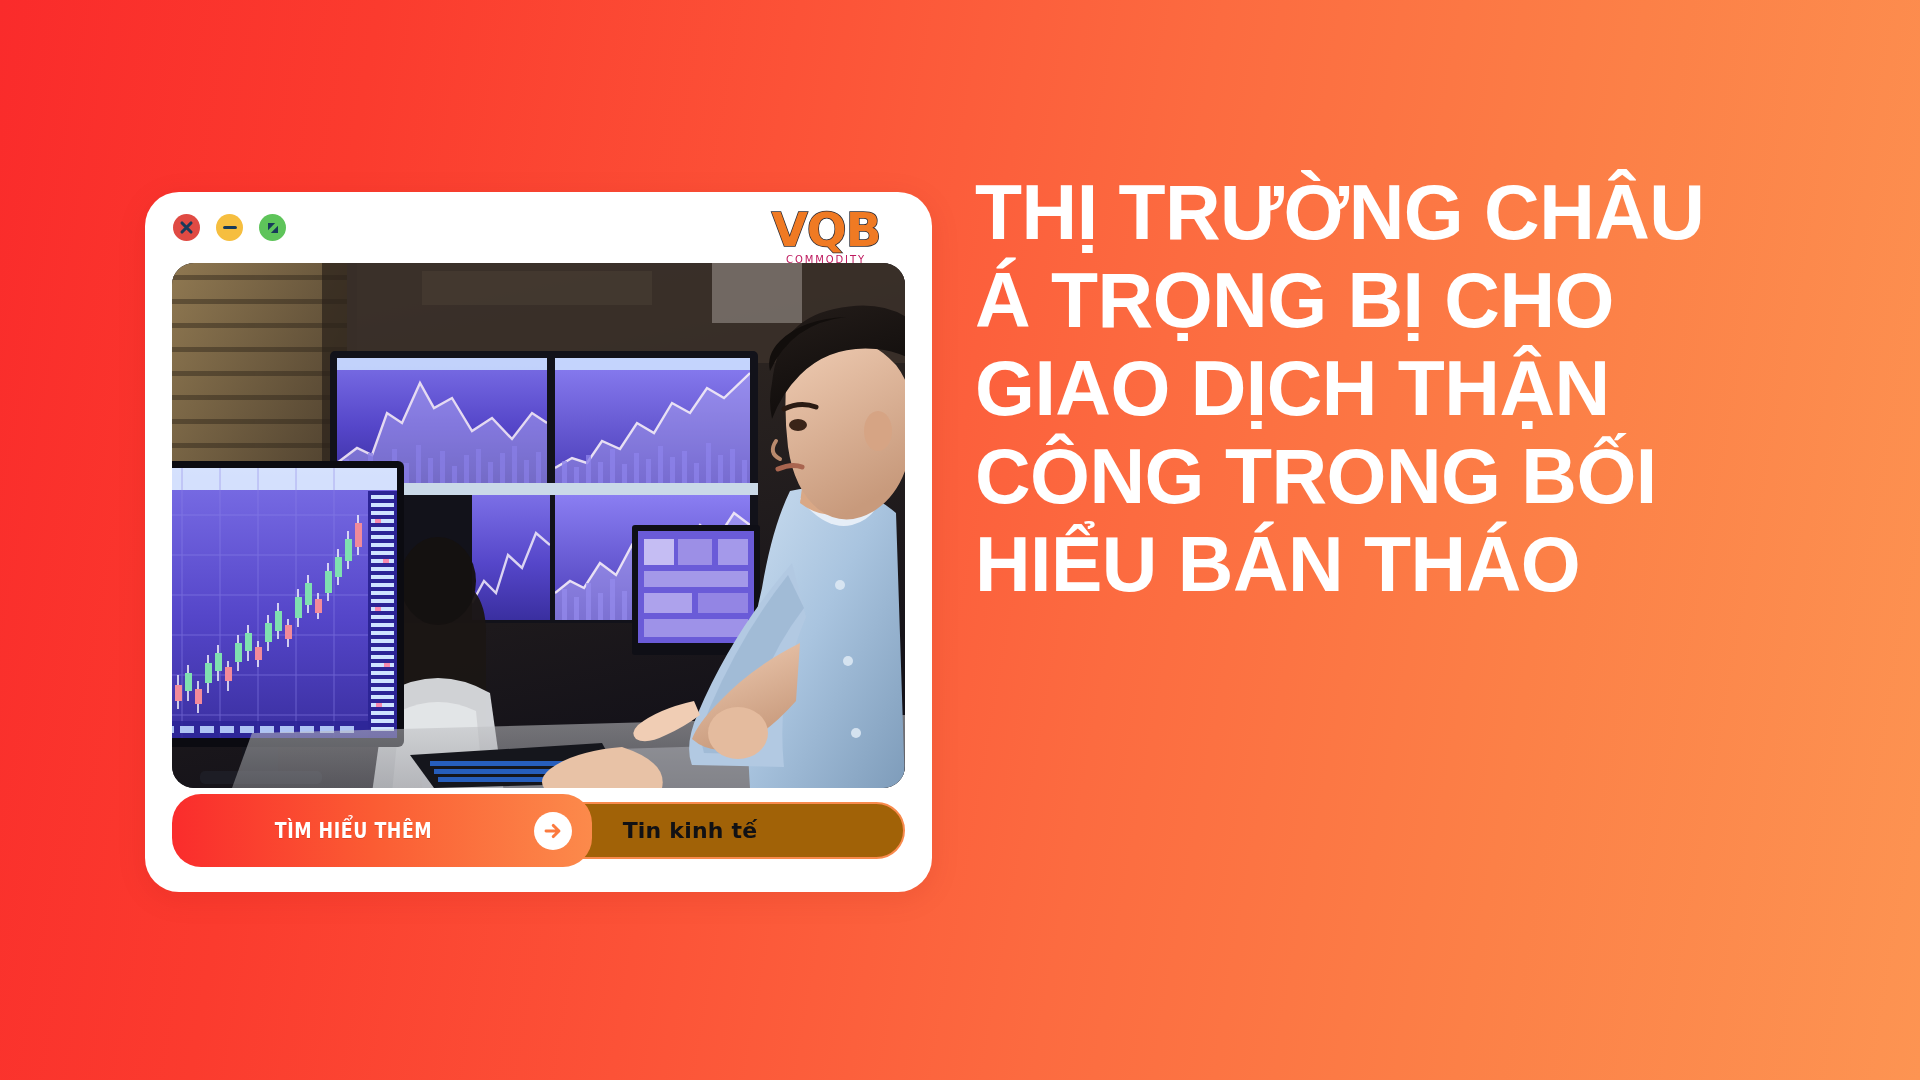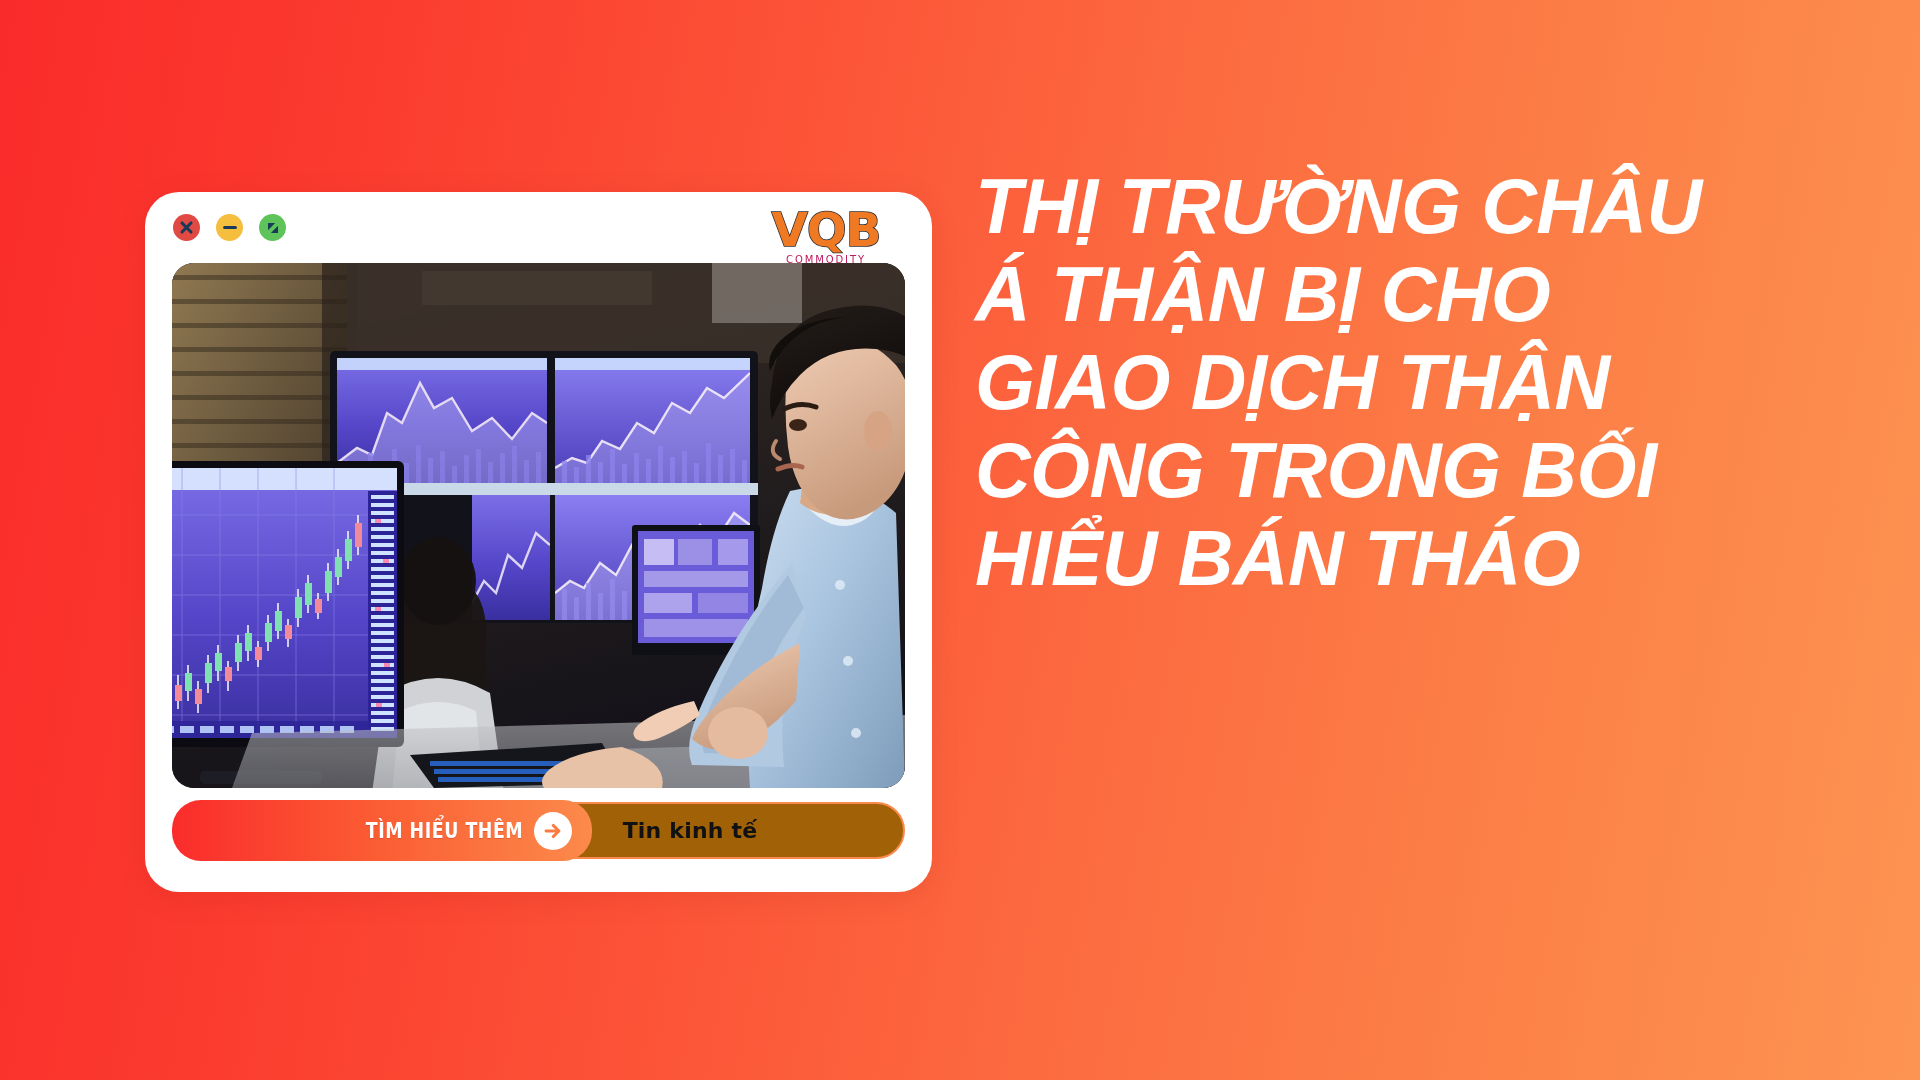--- a/index.html
+++ b/index.html
@@ -92,24 +92,24 @@
   #footer {
     position:absolute;
     left:27px; bottom:33px;
     width:733px; height:57px;
     border-radius:29px;
     display:flex; align-items:center;
     background:#ffffff;
   }
   #cta {
     position:relative;
-    width:420px; height:61px;
+    width:420px; height:73px;
     border-radius:29px 29px 29px 29px;
     background:linear-gradient(90deg,#FA2C2C 0%,#FB5C33 48%,#FC8A4B 100%);
-    display:flex; align-items:center; justify-content:flex-end;
+    display:flex; align-items:center; justify-content:center;
     z-index:2;
   }
   #cta-label {
     color:#ffffff;
     font-size:22px;
     font-weight:900;
     letter-spacing:.6px;
     font-family:"DejaVu Sans Condensed","DejaVu Sans", sans-serif;
     transform:scaleX(.88);
     white-space:nowrap;
@@ -140,23 +140,22 @@
     font-size:22px;
     font-weight:800;
     letter-spacing:.2px;
     white-space:nowrap;
     font-family:"DejaVu Sans", sans-serif;
   }
 
   
   #headline {
     position:absolute;
-    left:975px; top:162px;
+    left:975px; top:168px;
     width:830px;
-    font-style:italic;
   }
   .hl-line {
     color:#ffffff;
     font-size:77px;
     line-height:88px;
     font-weight:800;
     letter-spacing:-.5px;
     font-family:"Liberation Sans", sans-serif;
     white-space:nowrap;
   }
@@ -566,19 +565,19 @@
             <path d="M5 12 H17.5 M12.2 6.4 L18 12 L12.2 17.6" stroke="#FB7A3F" stroke-width="2.9" fill="none" stroke-linecap="round" stroke-linejoin="round"></path>
           </svg>
         </span>
       </div>
     </div>
 
   </div>
 
   <div id="headline">
     <div class="hl-line">THỊ TRƯỜNG CHÂU</div>
-    <div class="hl-line">Á THẬN BỊ CHO</div>
+    <div class="hl-line">Á TRỌNG BỊ CHO</div>
     <div class="hl-line">GIAO DỊCH THẬN</div>
     <div class="hl-line">CÔNG TRONG BỐI</div>
     <div class="hl-line">HIỂU BÁN THÁO</div>
   </div>
 
 </div>
 
 </body></html>

